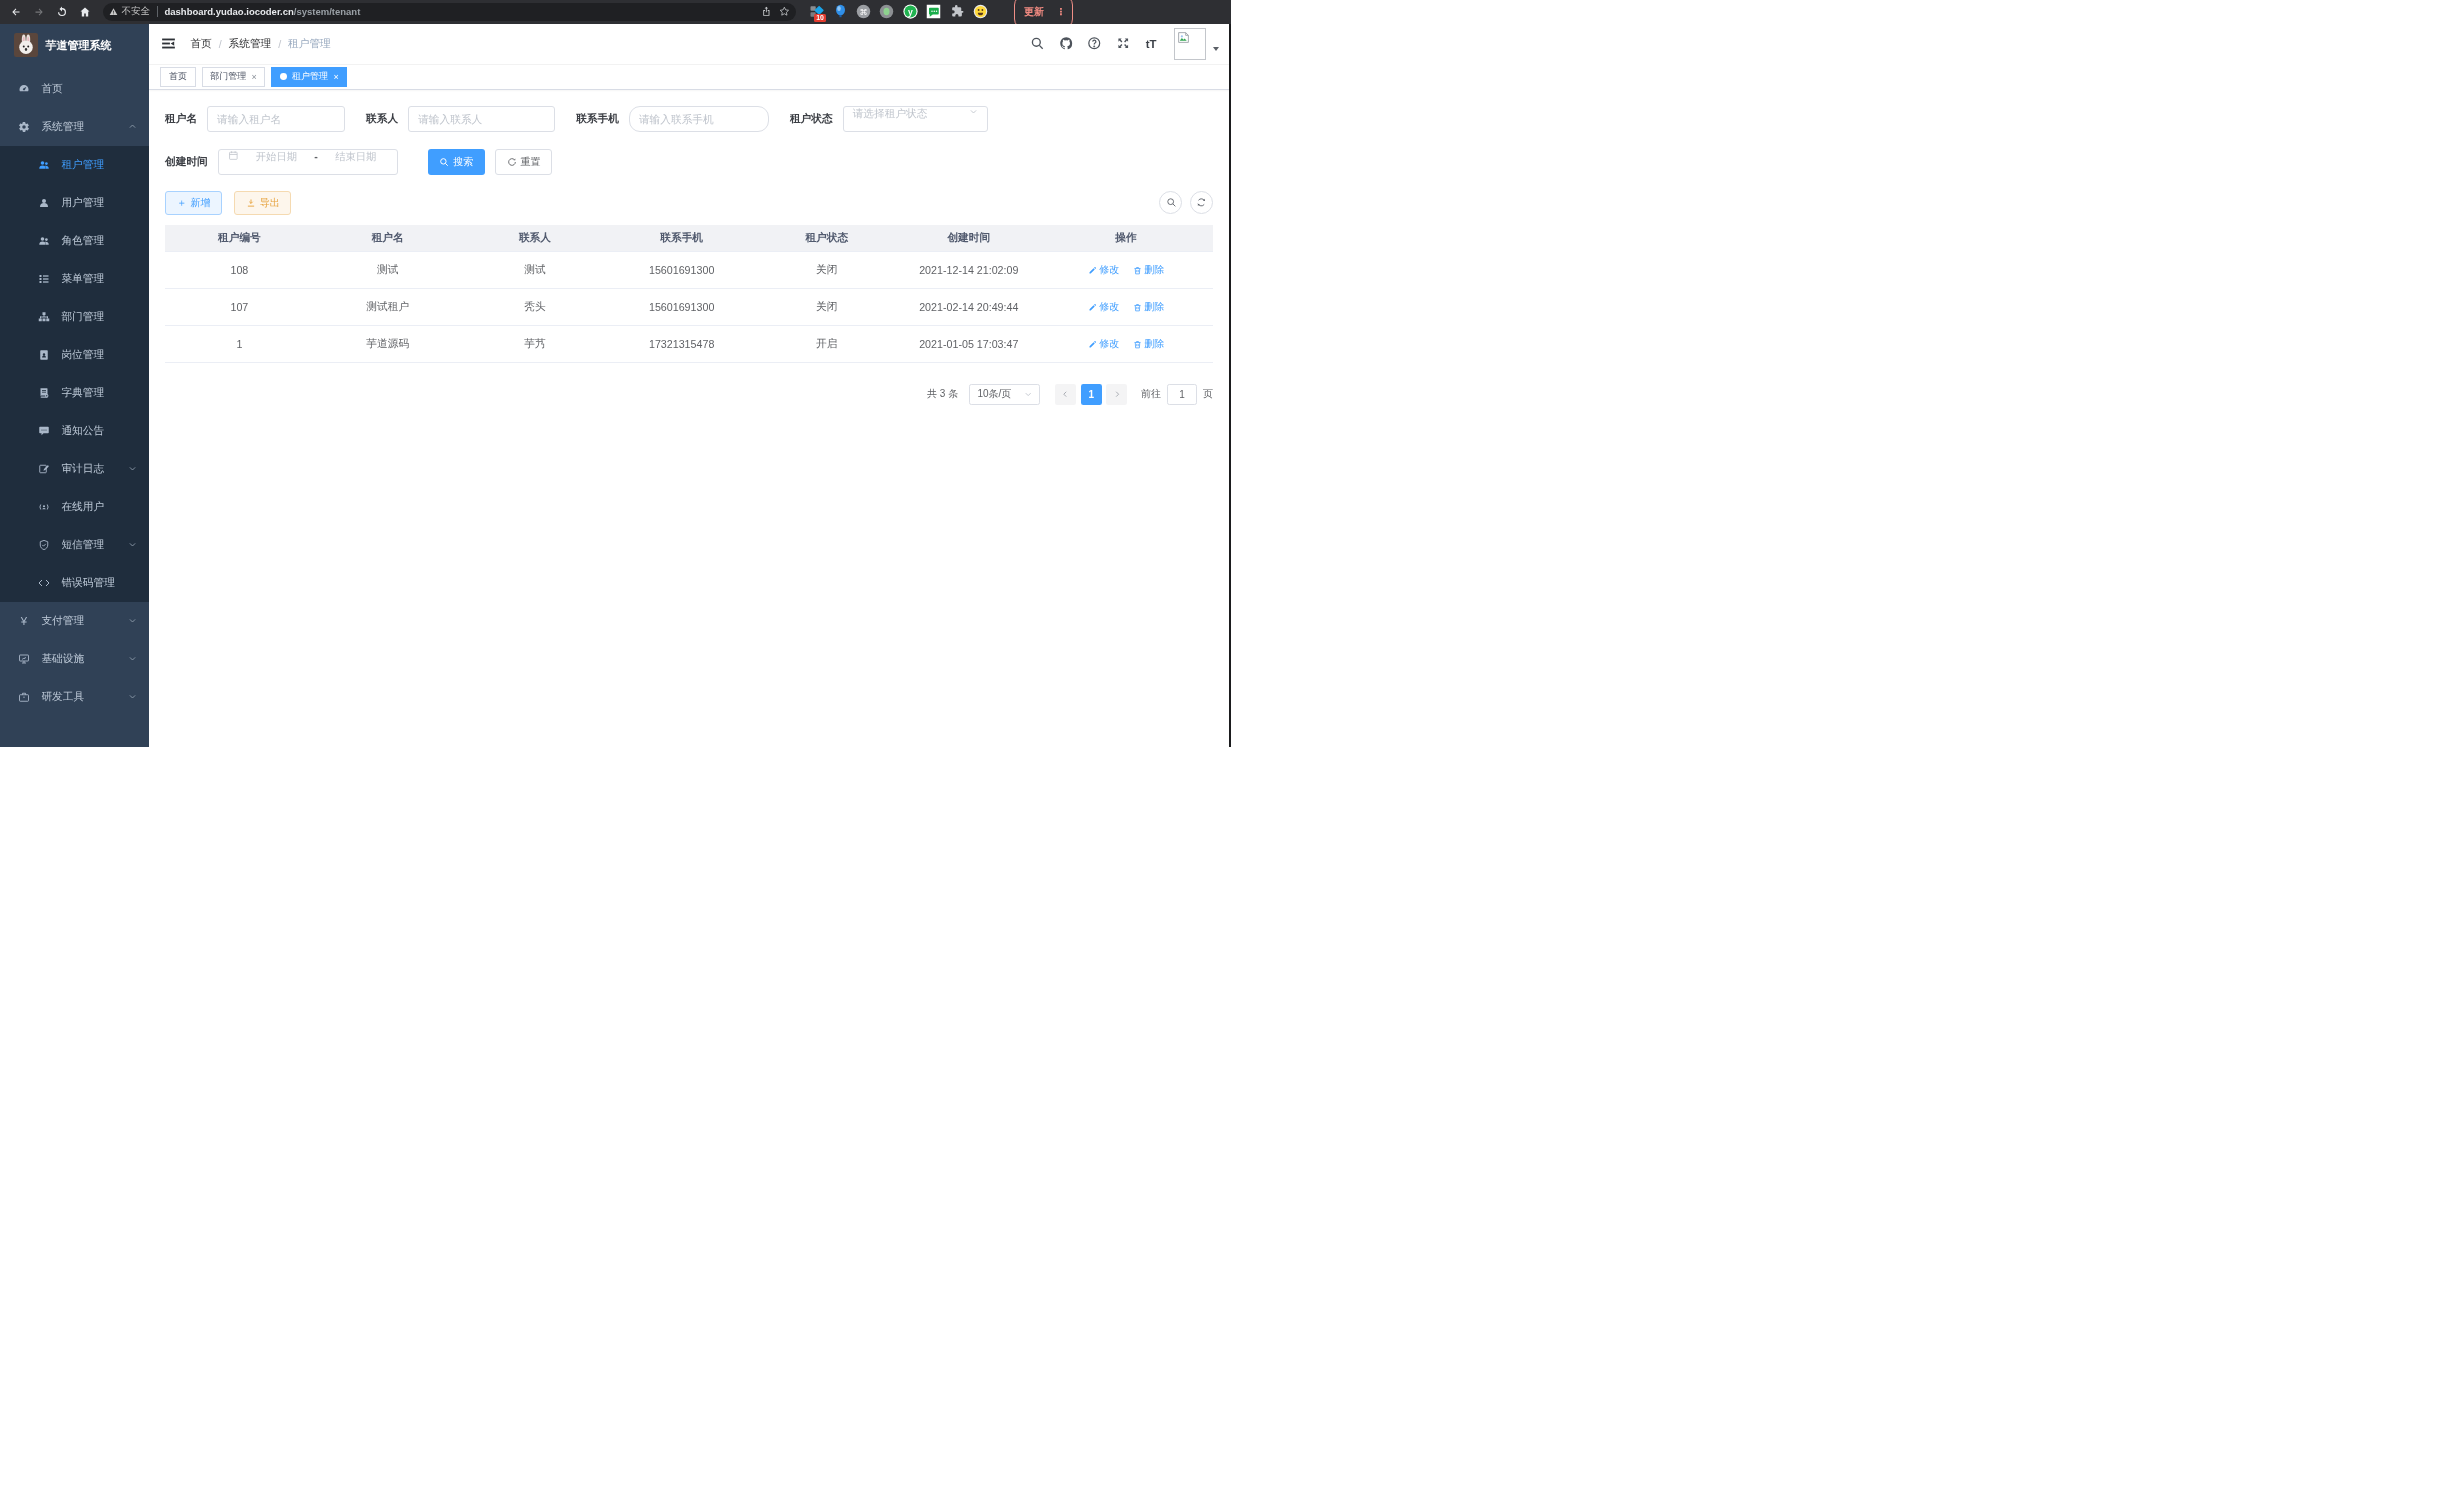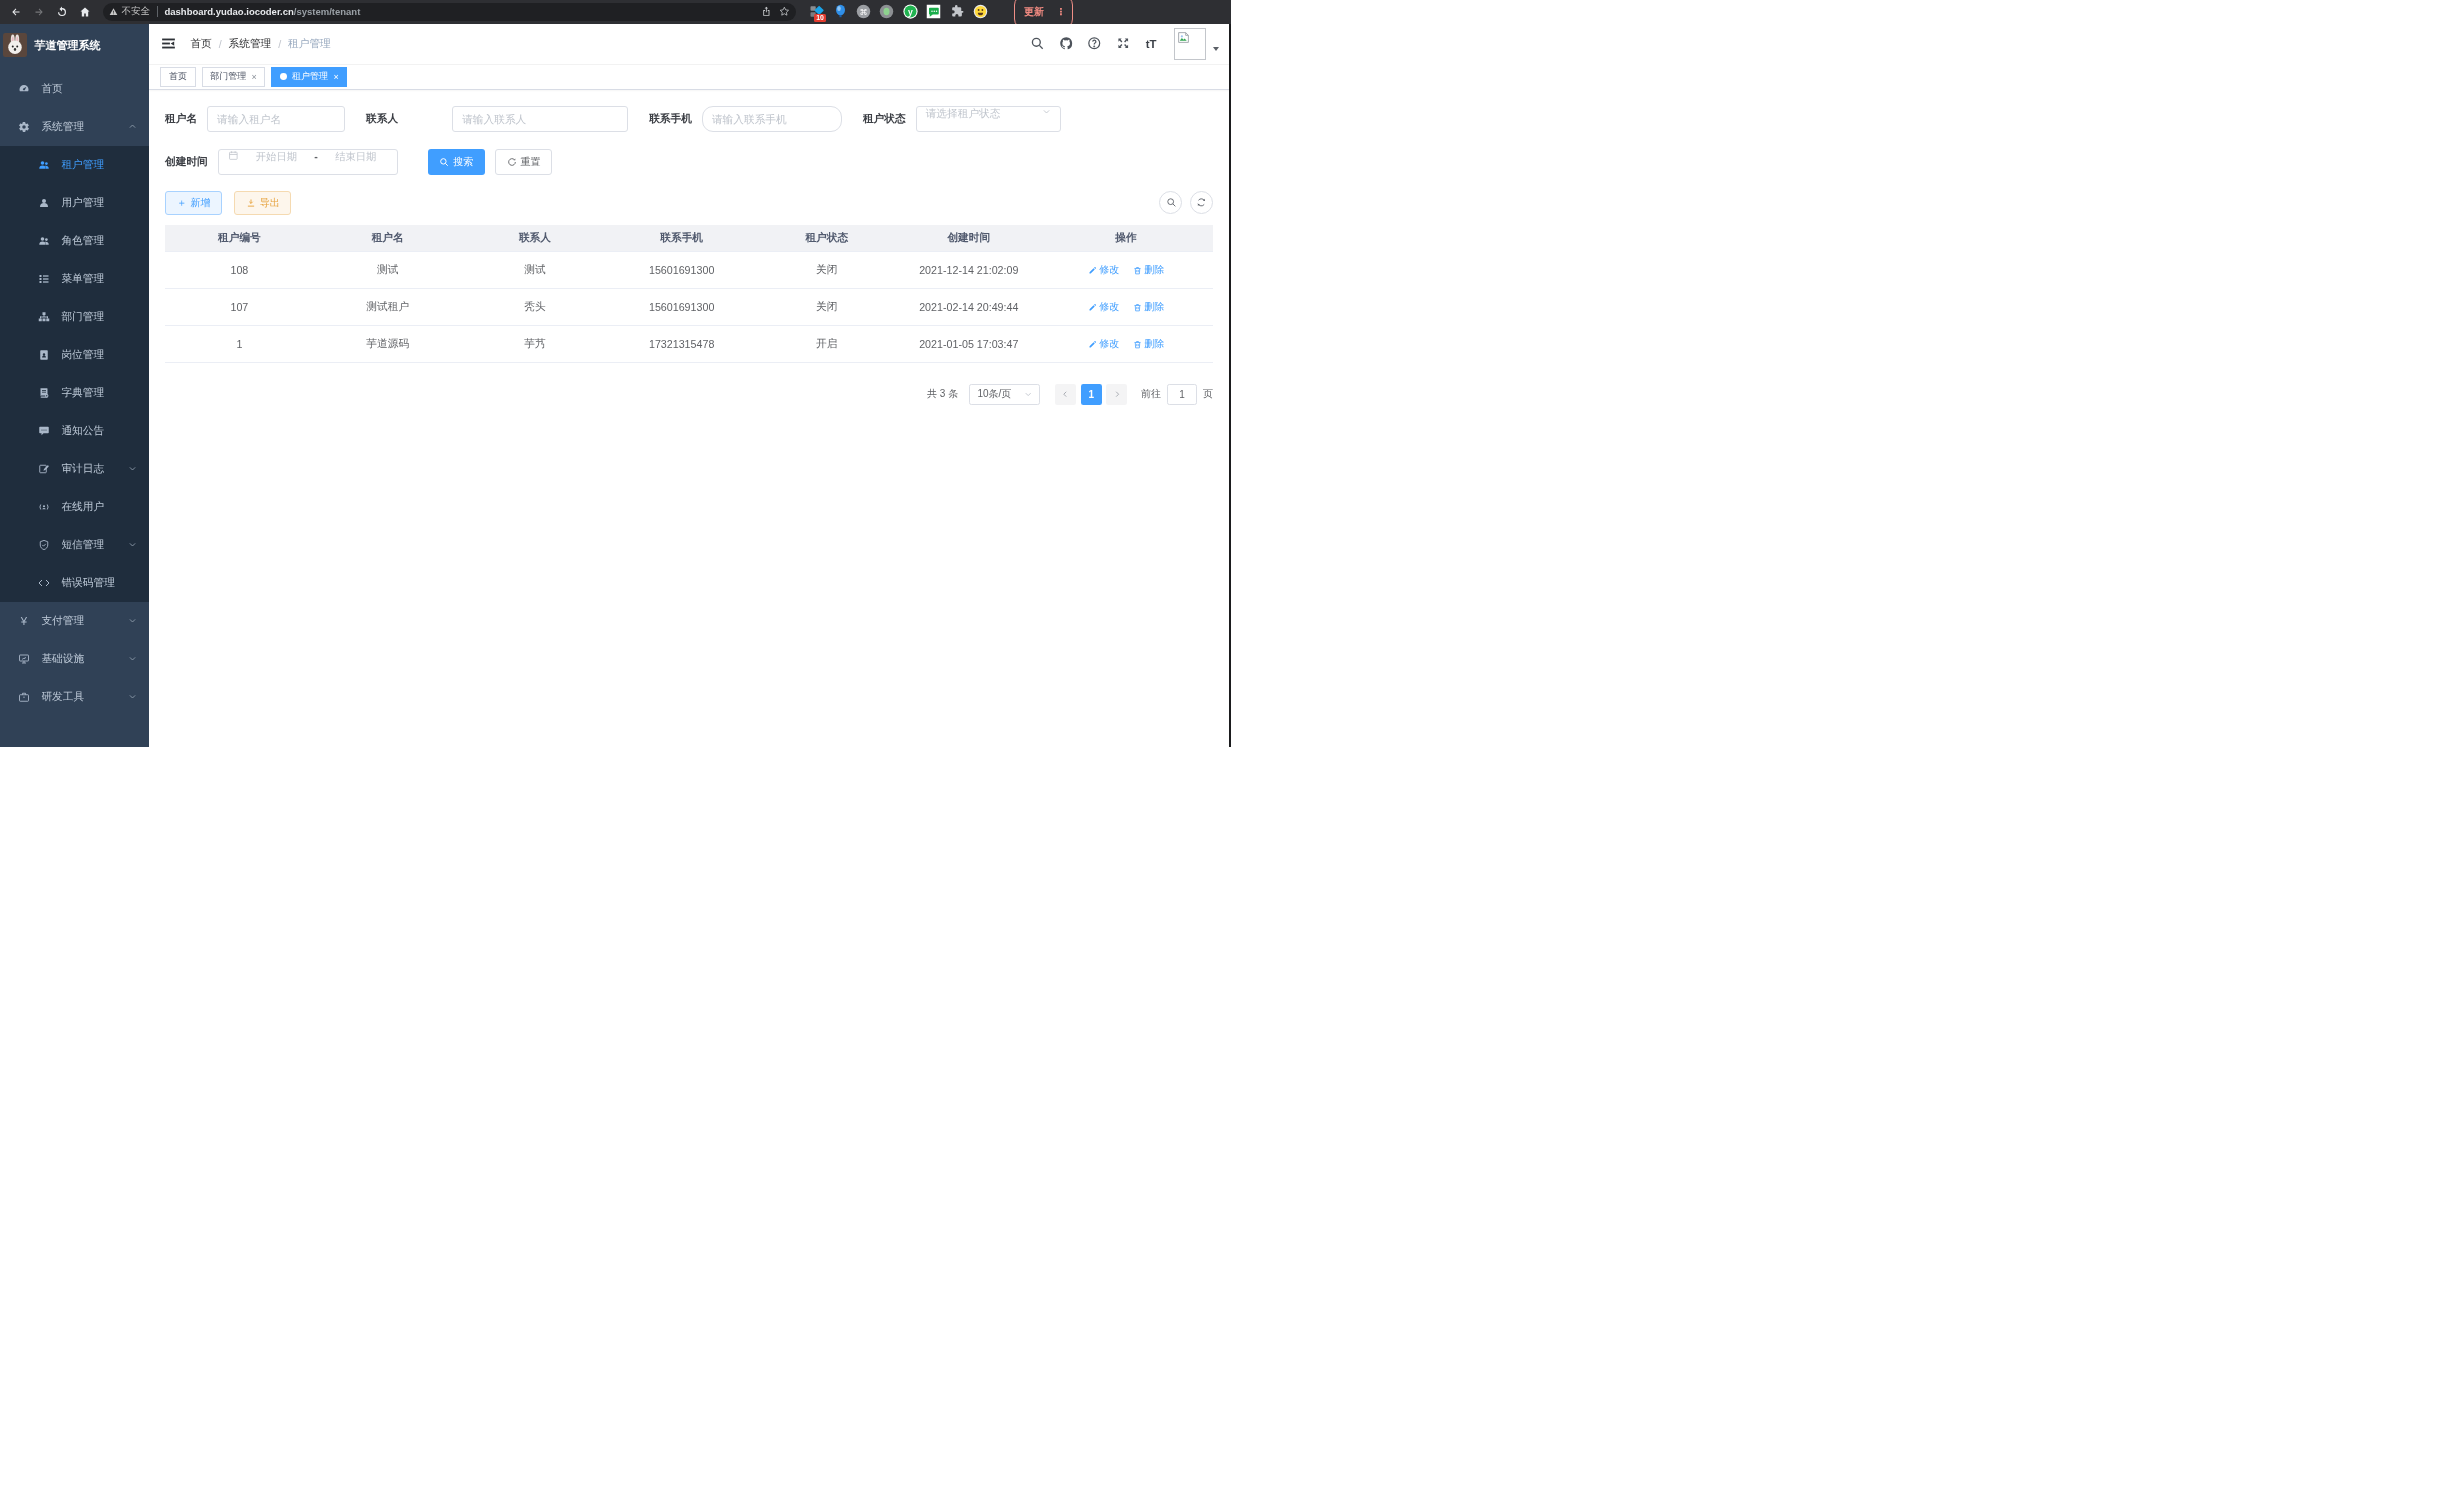--- a/index.html
+++ b/index.html
@@ -25,21 +25,21 @@
   .badge { position:absolute; bottom:-3px; left:4.6px; background:#e33b2e; color:#fff; font-size:6.9px; line-height:8.4px; padding:0 2.3px; border-radius:1.5px; font-weight:bold; }
   .update-pill { margin-left:23px; border:0.8px solid #ef8e86; border-radius:10px; height:34px; display:flex; align-items:center; padding:0 6px 0 9px; color:#f28b82; font-size:10px; font-weight:bold; gap:12px; }
   .update-pill .dots { letter-spacing:0; font-size:10px; }
 
   
   .app { display:flex; height:723px; }
   .edge { position:absolute; right:0; top:23.6px; width:2.3px; height:723px; background:#1b1c1e; z-index:9; }
 
   
   .sidebar { width:149px; background:#304156; color:#bfcbd9; flex:0 0 149px; overflow:hidden; }
-  .logo { height:43px; display:flex; align-items:center; padding:0 3px; gap:7.6px; }
+  .logo { height:43px; display:flex; align-items:center; padding:0 14px; gap:7.6px; }
   .logo .avatar { width:24px; height:24px; border-radius:2.3px; overflow:hidden; flex:0 0 24px; }
   .logo .title { color:#fff; font-weight:bold; font-size:11px; white-space:nowrap; }
   .menu { padding-top:3px; }
   .mi { height:38px; display:flex; align-items:center; padding:0 12px 0 17px; font-size:10.7px; cursor:pointer; position:relative; white-space:nowrap; }
   .mi .ico { width:13.7px; height:13.7px; margin-right:10.7px; display:flex; align-items:center; justify-content:center; color:#aab8c9; flex:0 0 13.7px; font-size:11.4px; }
   .mi .ico svg { width:12px; height:12px; }
   .mi .chev { position:absolute; right:12px; color:#8d9cab; display:flex; }
   .mi .chev svg { width:9px; height:9px; }
   .submenu { background:#1f2d3d; }
   .submenu .mi { padding-left:37px; }
@@ -523,21 +523,21 @@
 
         <div class="frow">
           <div class="fitem">
             <span class="flabel">租户名</span>
             <span class="finput" style="width:138px;">
                 <input placeholder="请输入租户名" style="">
               </span>
           </div>
           <div class="fitem">
             <span class="flabel">联系人</span>
-            <span class="finput" style="width:176px;margin-left:44px;">
+            <span class="finput" style="width:147px;">
                 <input placeholder="请输入联系人" style="">
               </span>
           </div>
           <div class="fitem">
             <span class="flabel">联系手机</span>
             <span class="finput" style="width:140px;border-radius:11px;">
                 <input placeholder="请输入联系手机" style="">
               </span>
           </div>
           <div class="fitem">

